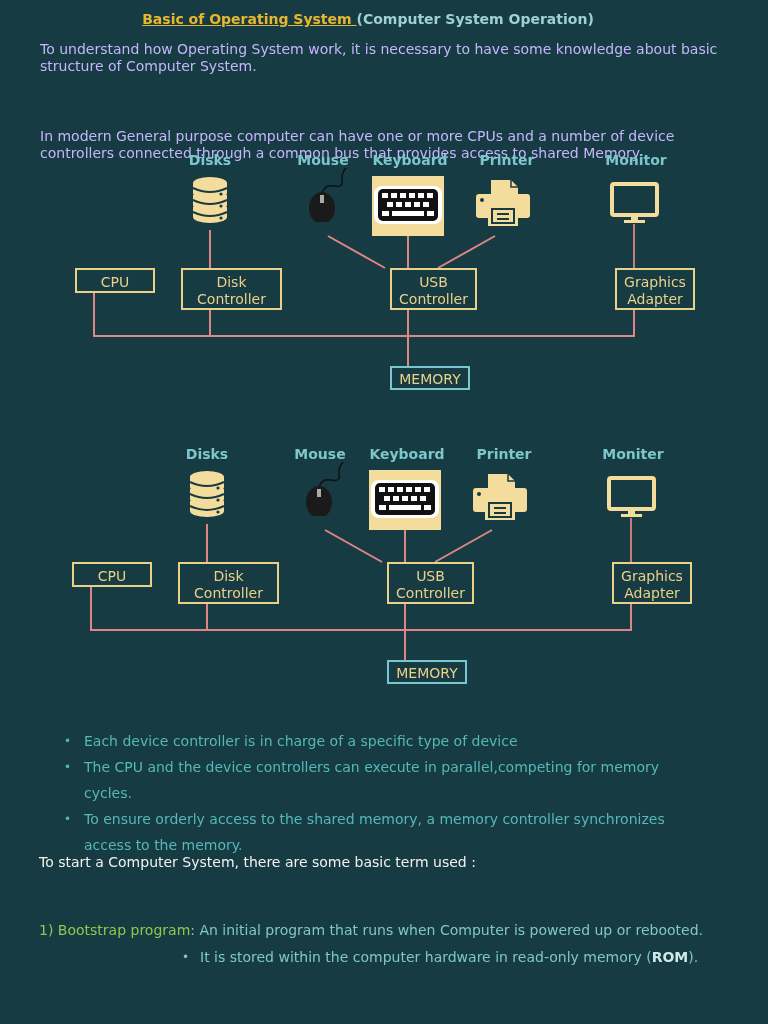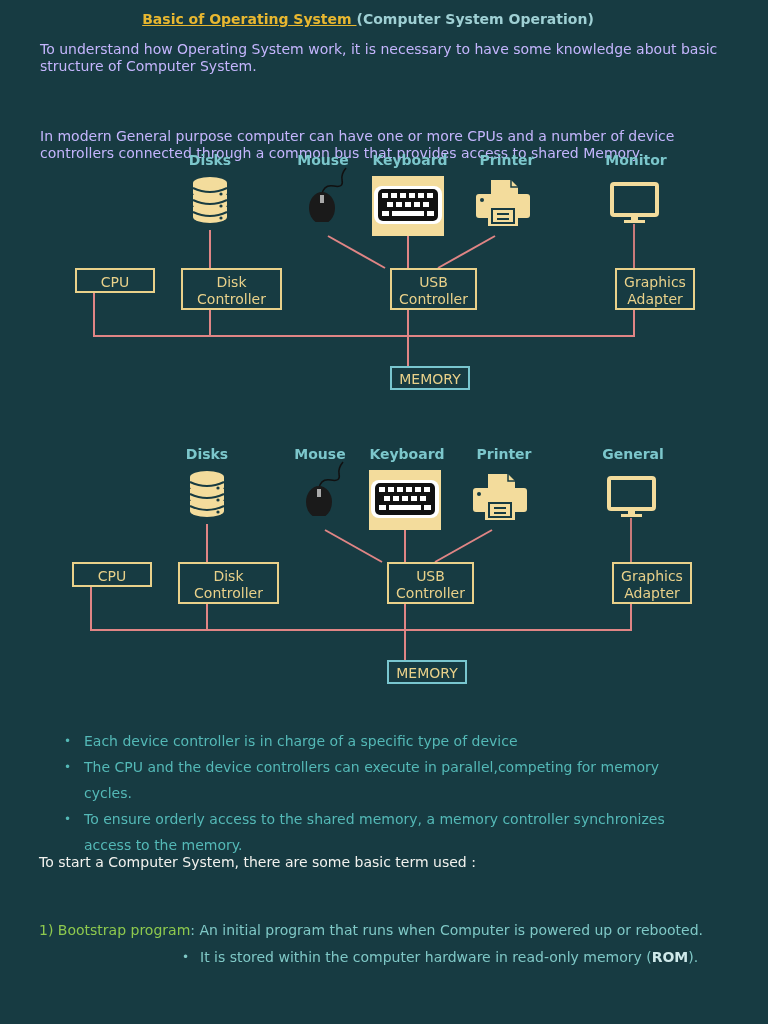--- a/index.html
+++ b/index.html
@@ -181,21 +181,21 @@
         <line x1="408" y1="158" x2="408" y2="214"></line>
         <line x1="634" y1="158" x2="634" y2="184"></line>
         <line x1="93" y1="184" x2="635" y2="184"></line>
       </g>
     </svg>
 
     <div class="dlabel" style="left:160px;top:0;">Disks</div>
     <div class="dlabel" style="left:273px;top:0;">Mouse</div>
     <div class="dlabel" style="left:360px;top:0;">Keyboard</div>
     <div class="dlabel" style="left:457px;top:0;">Printer</div>
-    <div class="dlabel" style="left:586px;top:0;">General</div>
+    <div class="dlabel" style="left:586px;top:0;">Moniter</div>
 
     <svg class="icon" style="left:192px;top:24px;" width="36" height="50">
       <g fill="#f3dc9c">
         <ellipse cx="18" cy="7" rx="17" ry="6"></ellipse>
         <rect x="1" y="7" width="34" height="10"></rect>
         <ellipse cx="18" cy="17" rx="17" ry="6"></ellipse>
         <rect x="1" y="19" width="34" height="10"></rect>
         <ellipse cx="18" cy="29" rx="17" ry="6"></ellipse>
         <rect x="1" y="31" width="34" height="10"></rect>
         <ellipse cx="18" cy="41" rx="17" ry="6"></ellipse>

